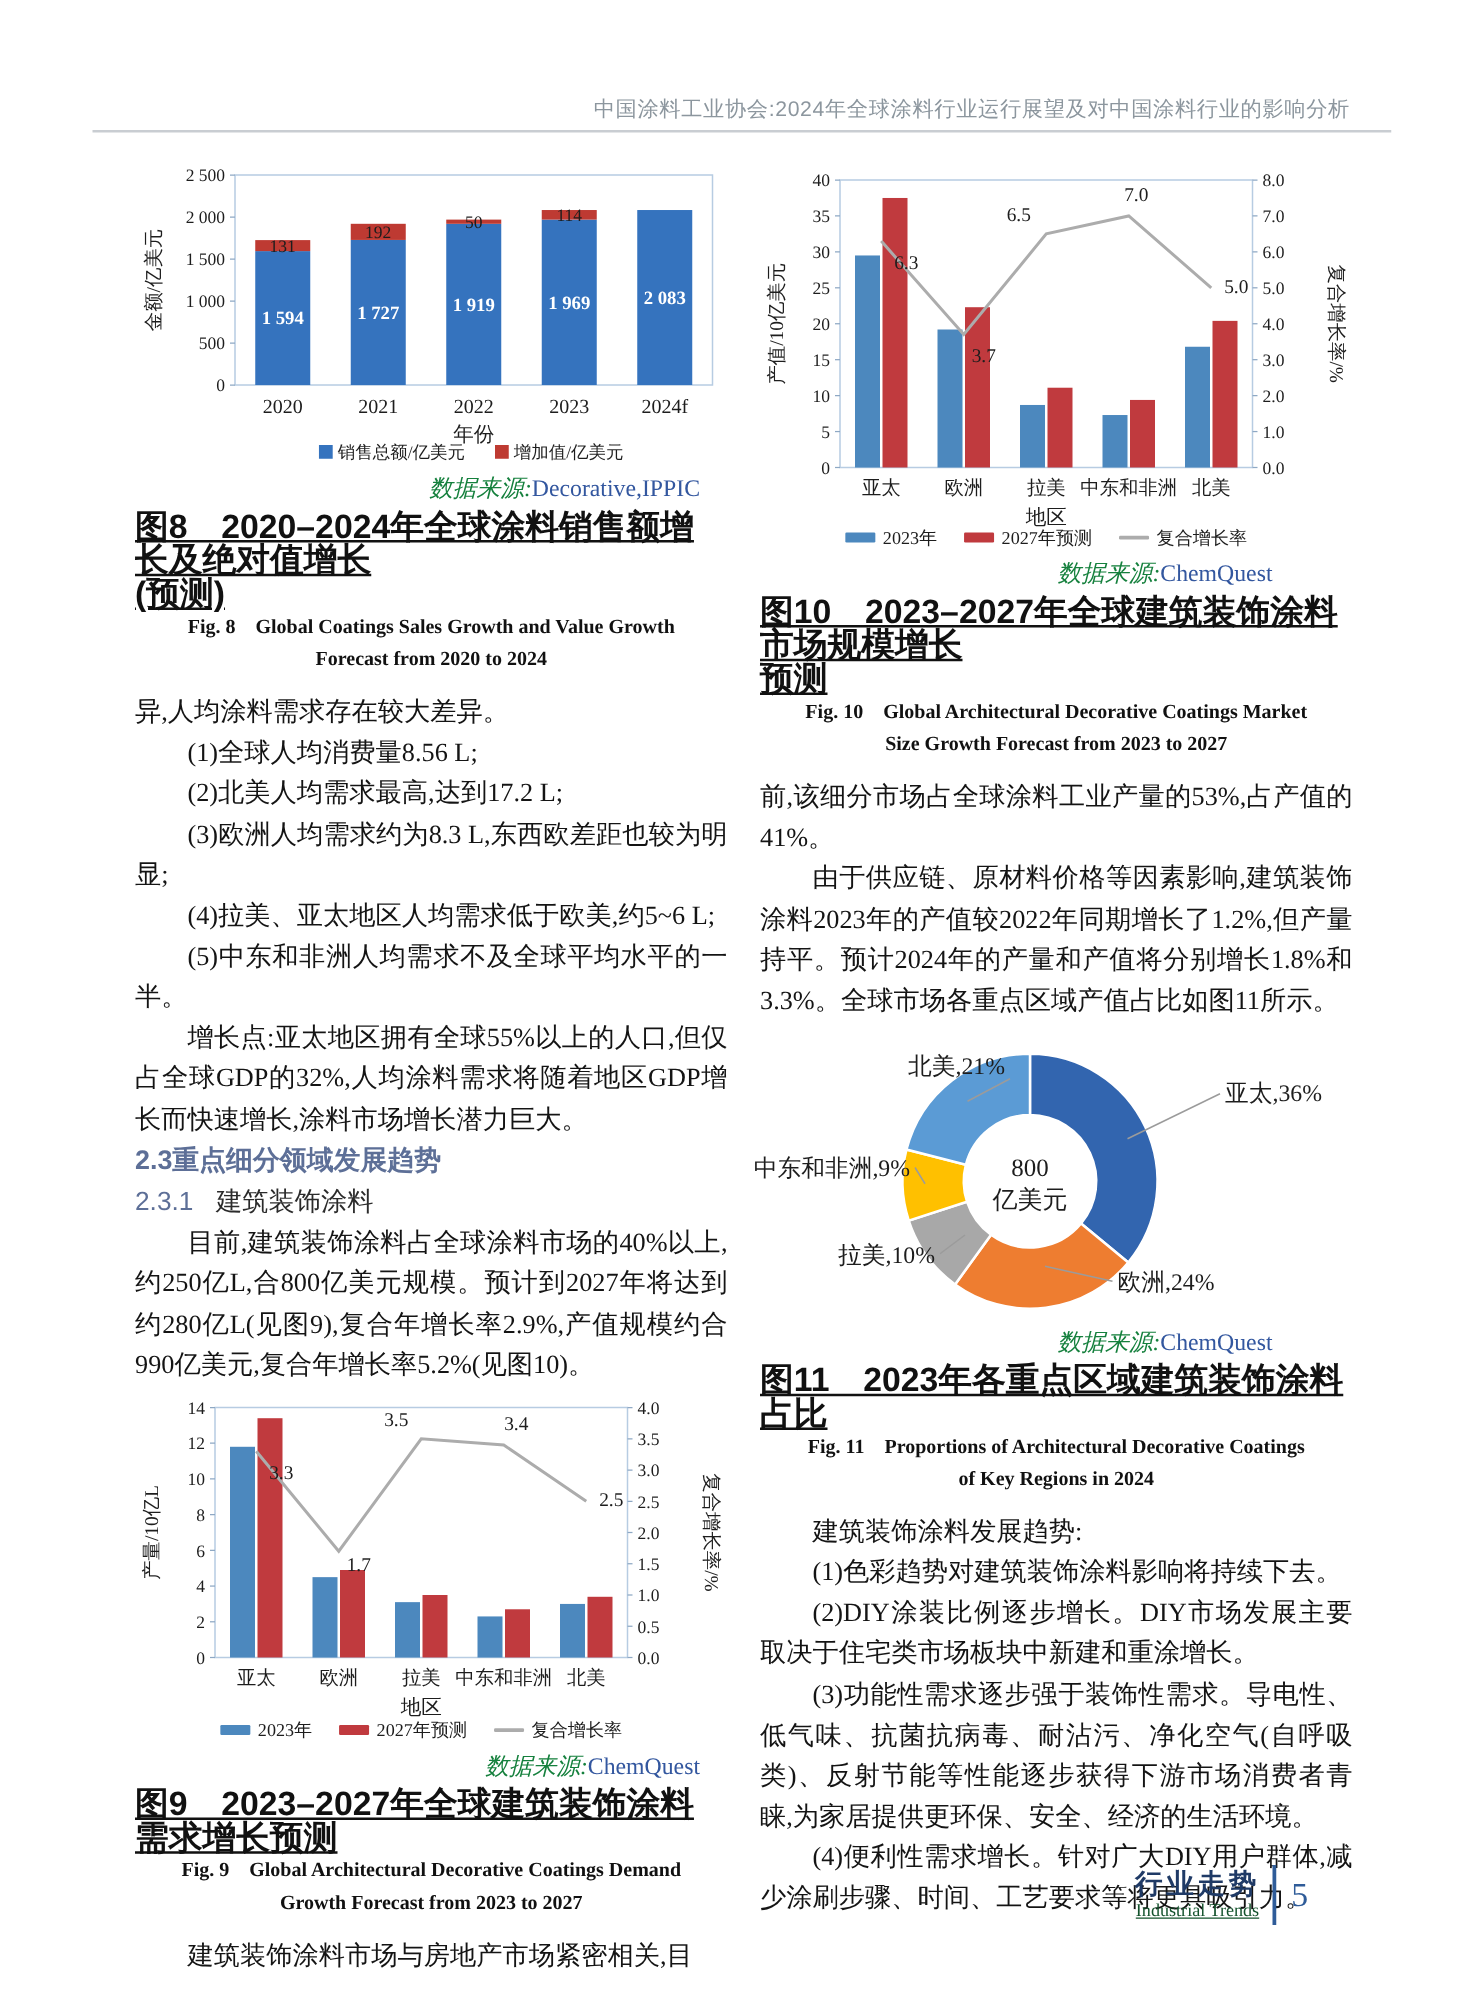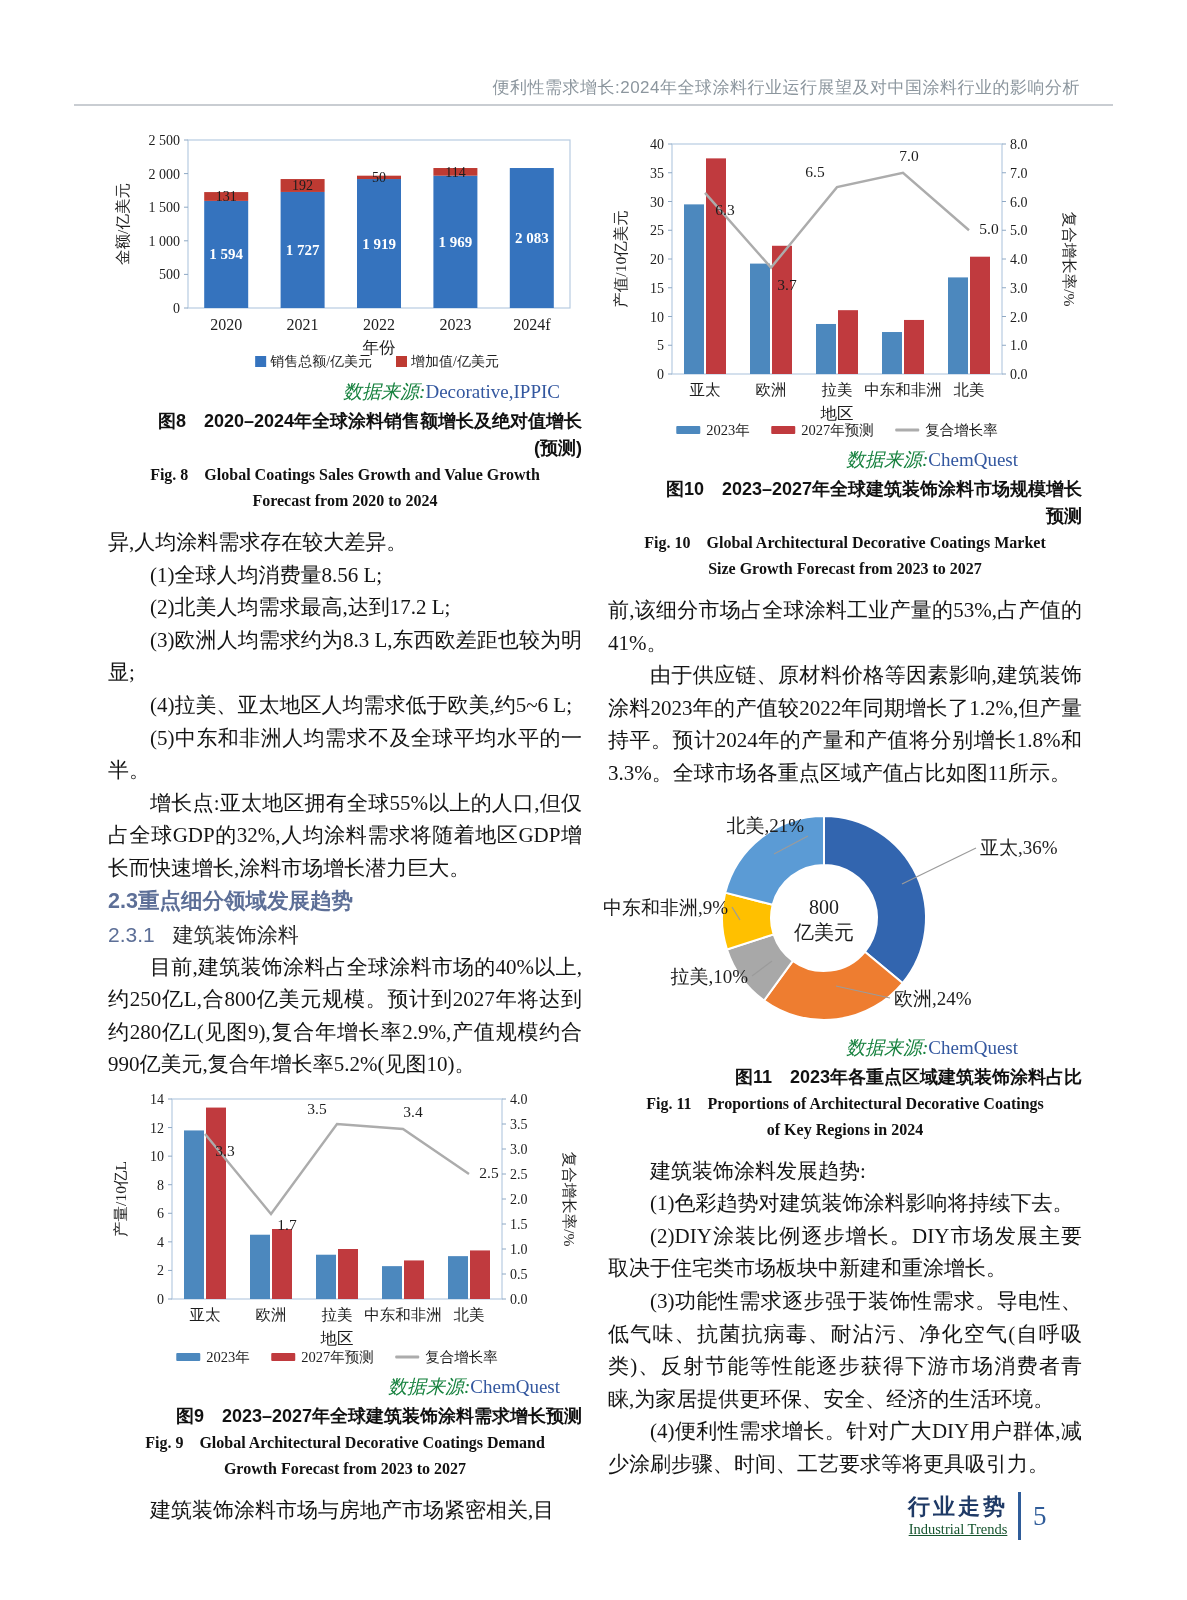--- a/index.html
+++ b/index.html
@@ -25,22 +25,23 @@
 
   .source{
     font-size:19px;text-align:right;line-height:24px;margin:2px 0 4px;
   }
   .source .pre{color:#15803d;font-style:italic}
   .source .val{color:#33579F}
   .src-pad-l{padding-right:22px}
   .src-pad-r{padding-right:64px}
 
   .capcn{
-    text-align:right;font-size:18px;font-weight:bold;line-height:27px;color:#111;
+    text-align:left;font-size:27px;font-weight:bold;line-height:27px;color:#111;
     font-family:"Liberation Sans","DejaVu Sans",sans-serif;
+    text-decoration:underline;
   }
   .capen{
     text-align:center;font-size:16px;font-weight:bold;line-height:26px;color:#111;
     font-family:"Liberation Serif","DejaVu Serif",serif;
   }
   .caps{margin-top:2px}
 
   .body{margin-top:12px}
   .body p{font-size:21px;line-height:32.6px;text-align:justify;text-justify:inter-ideograph}
   .ind{text-indent:2em}
@@ -70,21 +71,21 @@
     font-size:14.5px;color:#14532d;line-height:18px;
     font-family:"Liberation Serif","DejaVu Serif",serif;
     text-decoration:underline;
   }
   .footer .bar{width:3px;height:48px;background:#2F5C99;margin:0 12px 0 10px}
   .footer .pg{font-size:27px;color:#2F5C99;font-family:"Liberation Serif","DejaVu Serif",serif}
 </style>
 </head>
 <body>
 
-<div class="header-line">便利性需求增长:2024年全球涂料行业运行展望及对中国涂料行业的影响分析</div>
+<div class="header-line">中国涂料工业协会:2024年全球涂料行业运行展望及对中国涂料行业的影响分析</div>
 <div class="hrule"></div>
 
 <div class="col col-left">
 
   <div class="chart"><svg width="472" height="250" viewBox="0 0 472 250">
         <rect x="80" y="12" width="382" height="168" fill="none" stroke="#B7CCE2" stroke-width="1.2"></rect>
         <line x1="76" y1="180" x2="80" y2="180" stroke="#8EA8C4" stroke-width="1"></line>
         <text x="72" y="185" font-size="14" fill="#1d1d1d" text-anchor="end" font-family="&quot;Liberation Serif&quot;,&quot;DejaVu Serif&quot;,serif">0</text>
         <line x1="76" y1="146.4" x2="80" y2="146.4" stroke="#8EA8C4" stroke-width="1"></line>
         <text x="72" y="151.4" font-size="14" fill="#1d1d1d" text-anchor="end" font-family="&quot;Liberation Serif&quot;,&quot;DejaVu Serif&quot;,serif">500</text>

